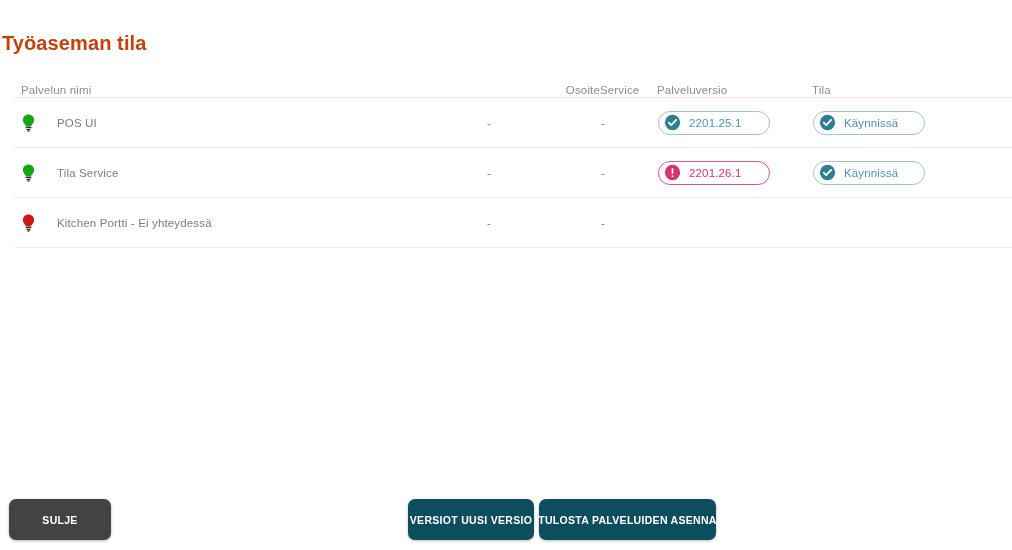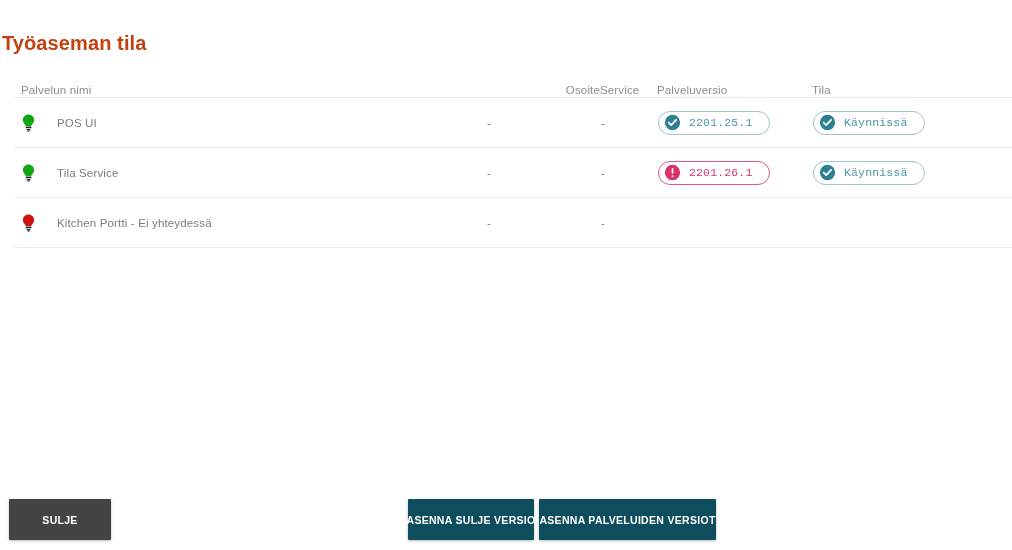--- a/index.html
+++ b/index.html
@@ -107,29 +107,28 @@
     align-items: center;
   }
   .chip .chip-icon {
     flex: 0 0 auto;
     width: 17px;
     height: 17px;
     margin-right: 8px;
   }
   .chip .chip-text {
     white-space: nowrap;
-    font-family: Liberation Mono, monospace;
   }
 
   
   .btn {
     position: absolute;
     box-sizing: border-box;
     border: none;
-    border-radius: 1px;
+    border-radius: 7px;
     color: #ffffff;
     font-family: "Liberation Sans", "DejaVu Sans", sans-serif;
     font-size: 10.5px;
     font-weight: bold;
     letter-spacing: 0.3px;
     cursor: pointer;
     box-shadow: 0 1px 3px rgba(0,0,0,0.28);
     display: flex;
     align-items: center;
     justify-content: center;
@@ -248,15 +247,15 @@
         <td class="col-addr">-</td>
         <td class="col-port">-</td>
         <td class="col-ver"></td>
         <td class="col-state"></td>
       </tr>
     </tbody>
 </table>
 
 <button class="btn btn-close">SULJE</button>
 
-<button class="btn btn-install">ASENNA SULJE VERSIO</button>
-
-<button class="btn btn-print">ASENNA PALVELUIDEN VERSIOT</button>
+<button class="btn btn-install">VERSIOT UUSI VERSIO</button>
+
+<button class="btn btn-print">TULOSTA PALVELUIDEN ASENNA</button>
 
 </body></html>

